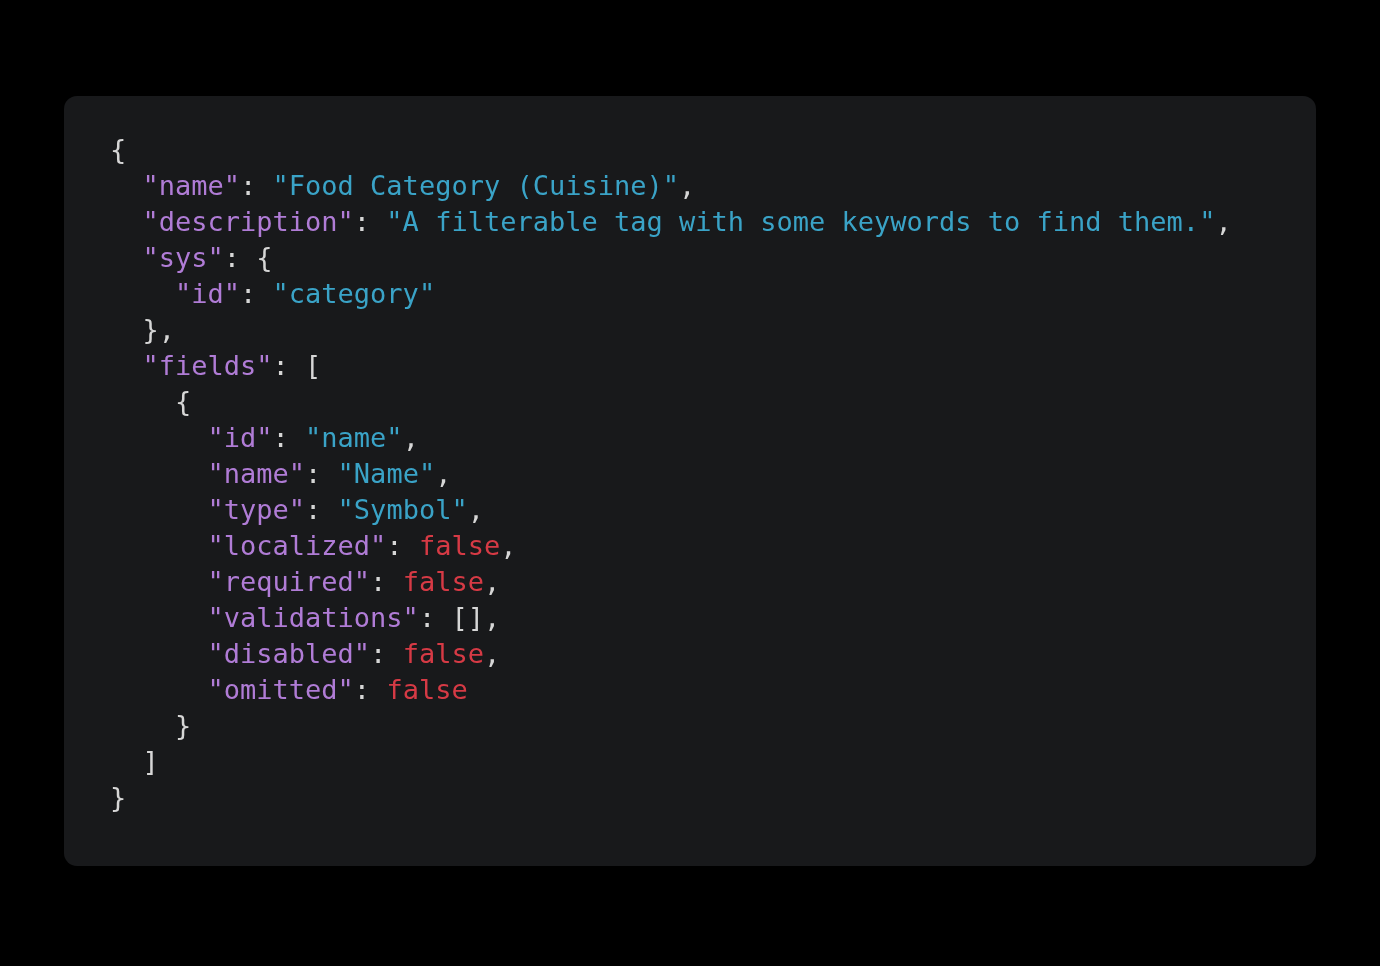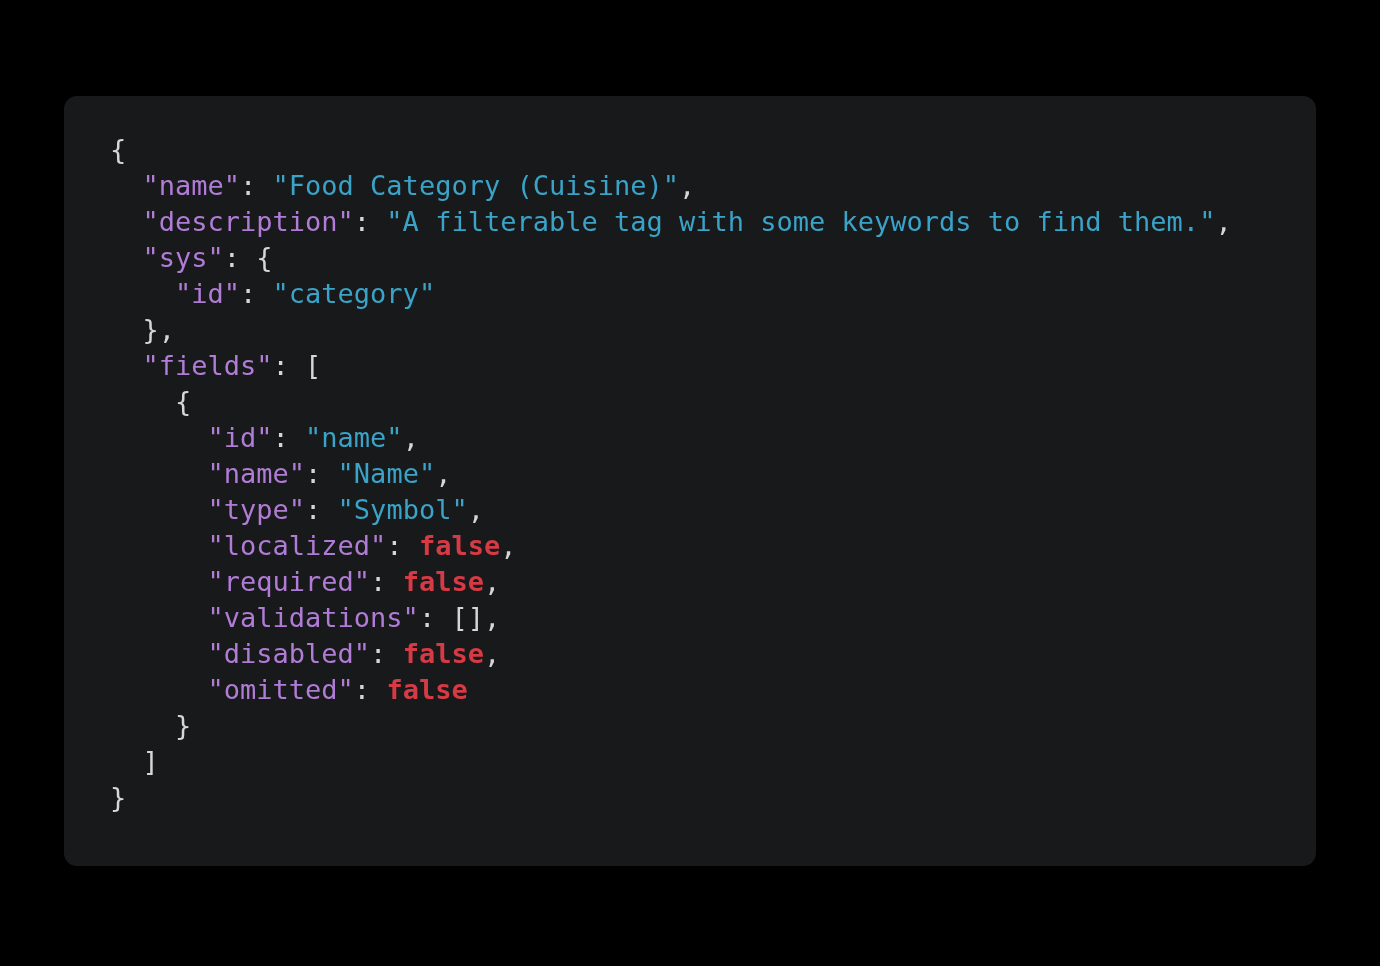--- a/index.html
+++ b/index.html
@@ -53,21 +53,21 @@
   .ln {
     display: block;
     height: 36px;
     white-space: pre;
   }
 
   
   .t-punc  { color: #d6d6d6; }   
   .t-key   { color: #b07cd6; }   
   .t-str   { color: #3aa3c7; }   
-  .t-bool  { color: #d63a45; font-weight: bold; }   
+  .t-bool  { color: #d63a45; }   
 </style>
 </head>
 <body>
 
 <div id="page">
   <div id="code-panel">
     <pre id="code-block"><span class="ln"><span class="t-punc">{</span></span><span class="ln"><span class="t-punc">  </span><span class="t-key">"name"</span><span class="t-punc">: </span><span class="t-str">"Food Category (Cuisine)"</span><span class="t-punc">,</span></span><span class="ln"><span class="t-punc">  </span><span class="t-key">"description"</span><span class="t-punc">: </span><span class="t-str">"A filterable tag with some keywords to find them."</span><span class="t-punc">,</span></span><span class="ln"><span class="t-punc">  </span><span class="t-key">"sys"</span><span class="t-punc">: {</span></span><span class="ln"><span class="t-punc">    </span><span class="t-key">"id"</span><span class="t-punc">: </span><span class="t-str">"category"</span></span><span class="ln"><span class="t-punc">  </span><span class="t-punc">},</span></span><span class="ln"><span class="t-punc">  </span><span class="t-key">"fields"</span><span class="t-punc">: [</span></span><span class="ln"><span class="t-punc">    </span><span class="t-punc">{</span></span><span class="ln"><span class="t-punc">      </span><span class="t-key">"id"</span><span class="t-punc">: </span><span class="t-str">"name"</span><span class="t-punc">,</span></span><span class="ln"><span class="t-punc">      </span><span class="t-key">"name"</span><span class="t-punc">: </span><span class="t-str">"Name"</span><span class="t-punc">,</span></span><span class="ln"><span class="t-punc">      </span><span class="t-key">"type"</span><span class="t-punc">: </span><span class="t-str">"Symbol"</span><span class="t-punc">,</span></span><span class="ln"><span class="t-punc">      </span><span class="t-key">"localized"</span><span class="t-punc">: </span><span class="t-bool">false</span><span class="t-punc">,</span></span><span class="ln"><span class="t-punc">      </span><span class="t-key">"required"</span><span class="t-punc">: </span><span class="t-bool">false</span><span class="t-punc">,</span></span><span class="ln"><span class="t-punc">      </span><span class="t-key">"validations"</span><span class="t-punc">: [],</span></span><span class="ln"><span class="t-punc">      </span><span class="t-key">"disabled"</span><span class="t-punc">: </span><span class="t-bool">false</span><span class="t-punc">,</span></span><span class="ln"><span class="t-punc">      </span><span class="t-key">"omitted"</span><span class="t-punc">: </span><span class="t-bool">false</span></span><span class="ln"><span class="t-punc">    </span><span class="t-punc">}</span></span><span class="ln"><span class="t-punc">  </span><span class="t-punc">]</span></span><span class="ln"><span class="t-punc">}</span></span></pre>
   </div>
 </div>
 

